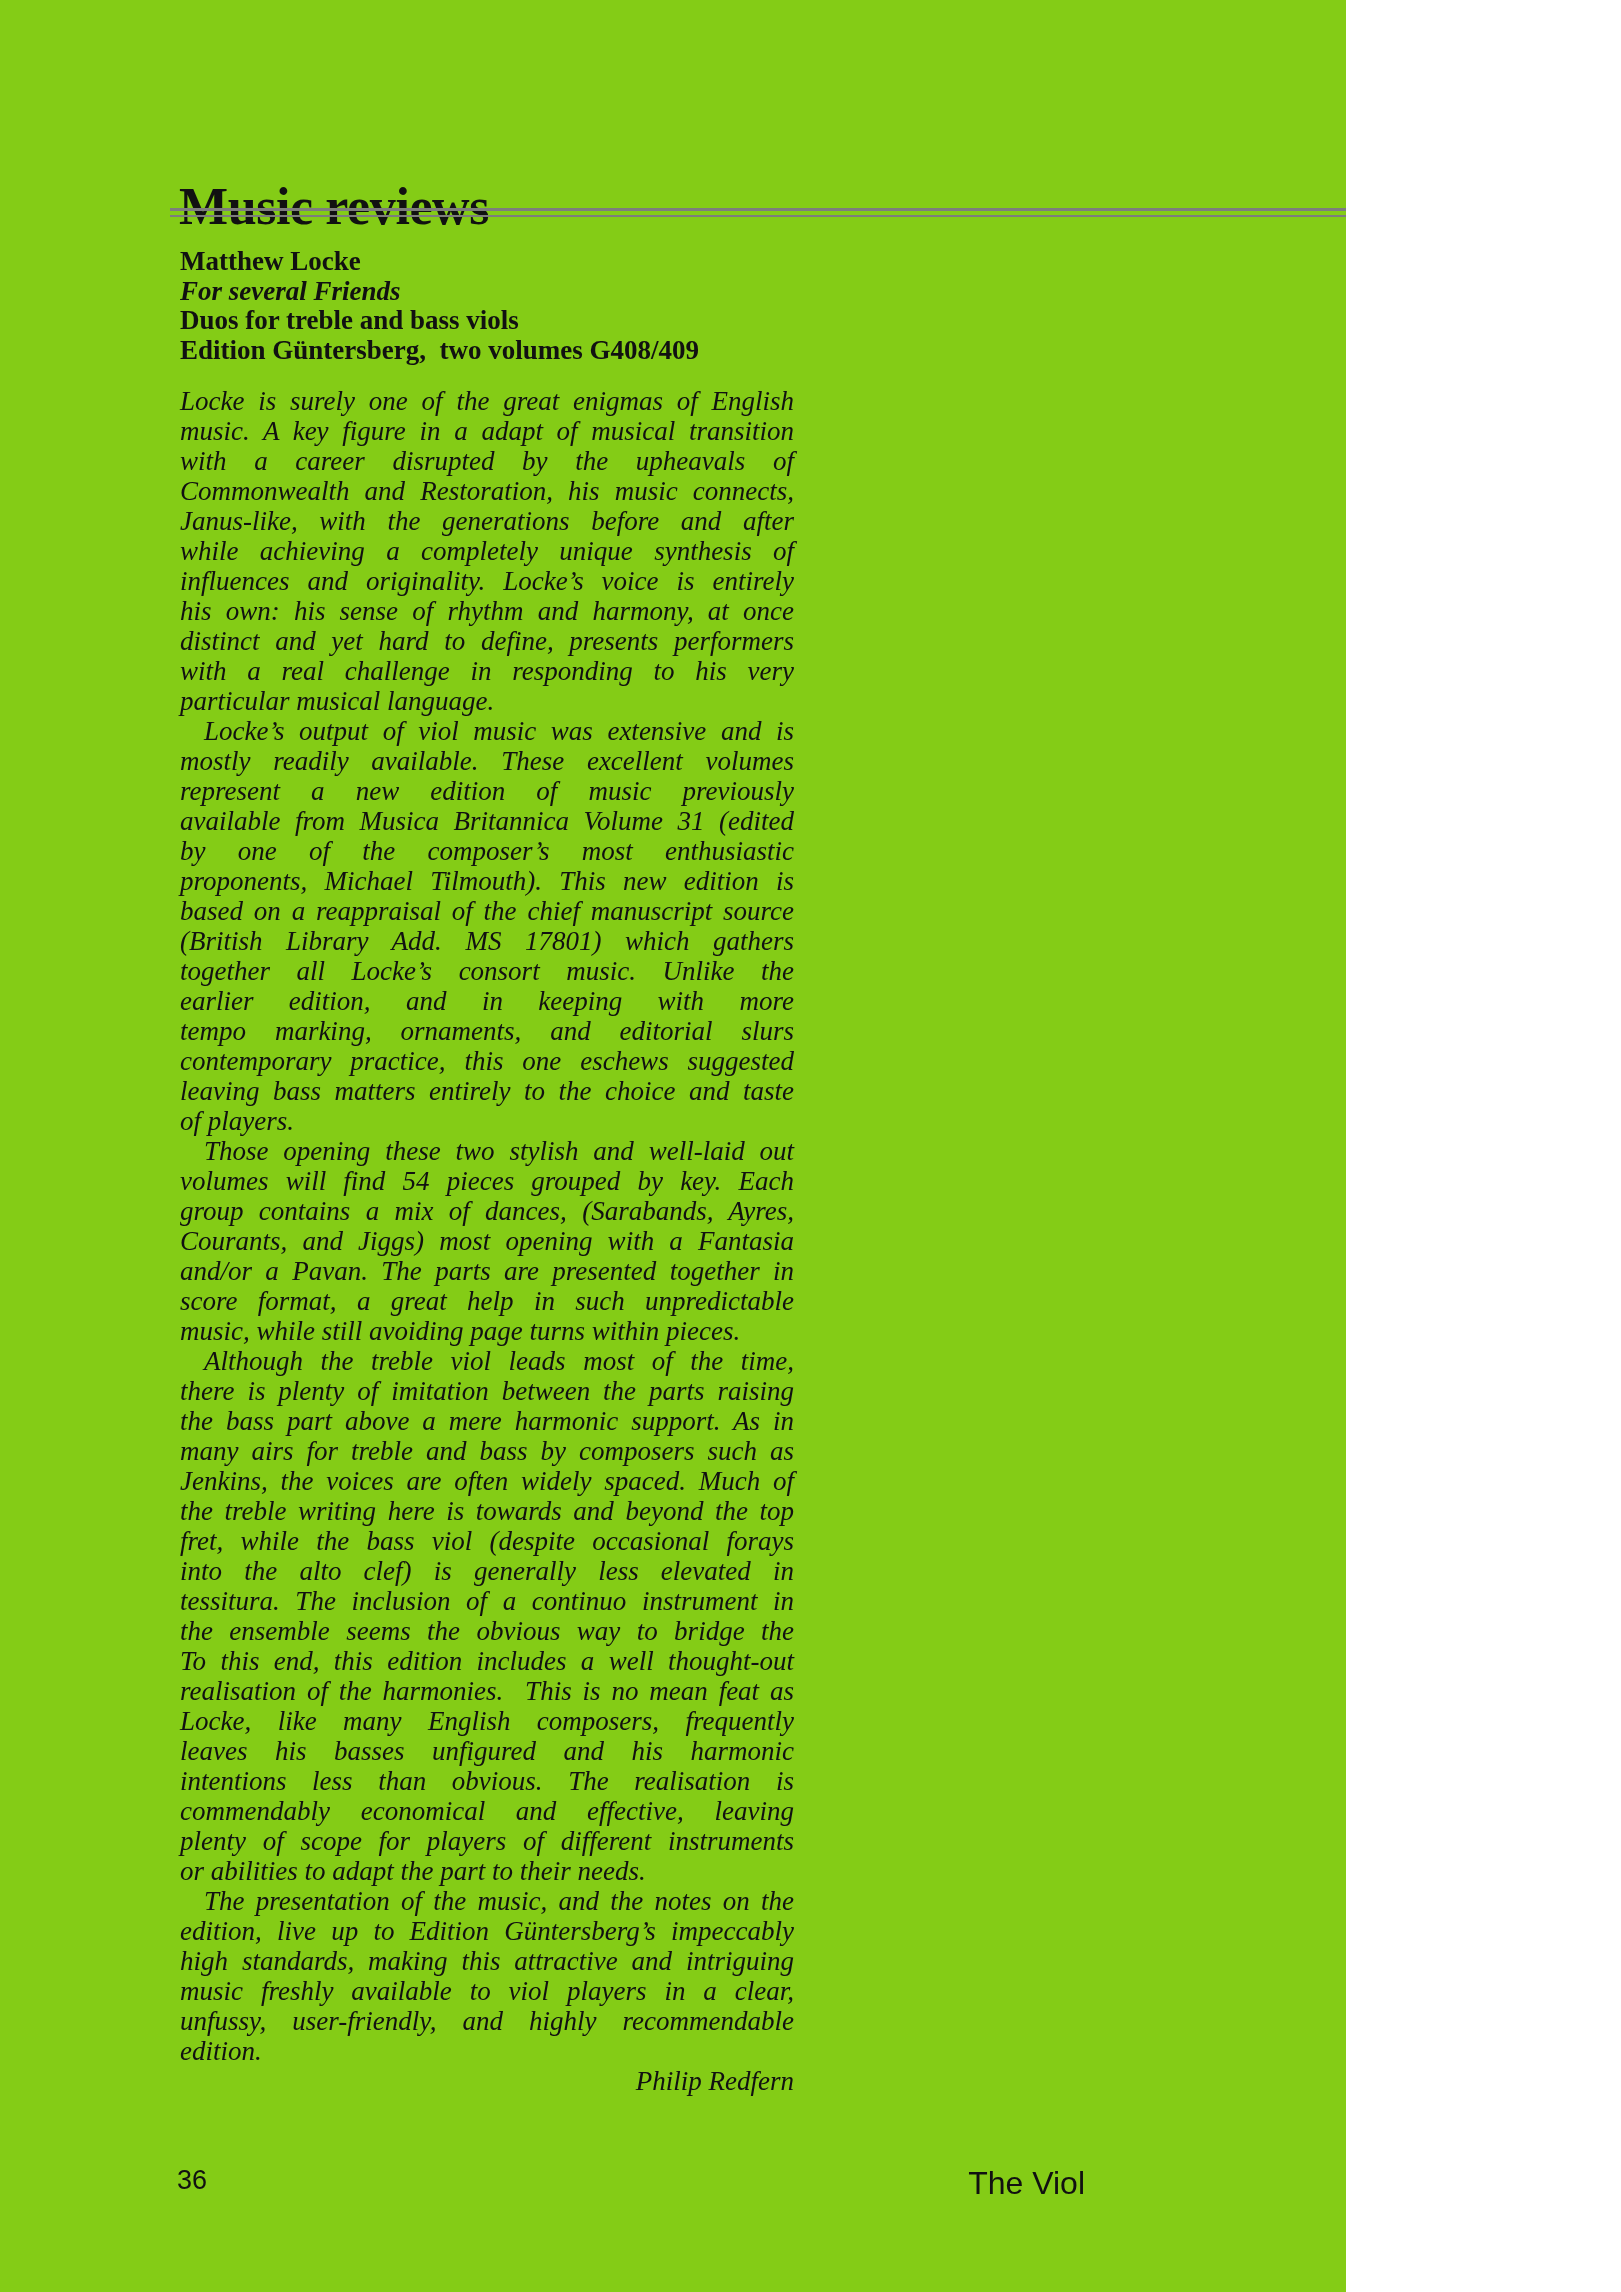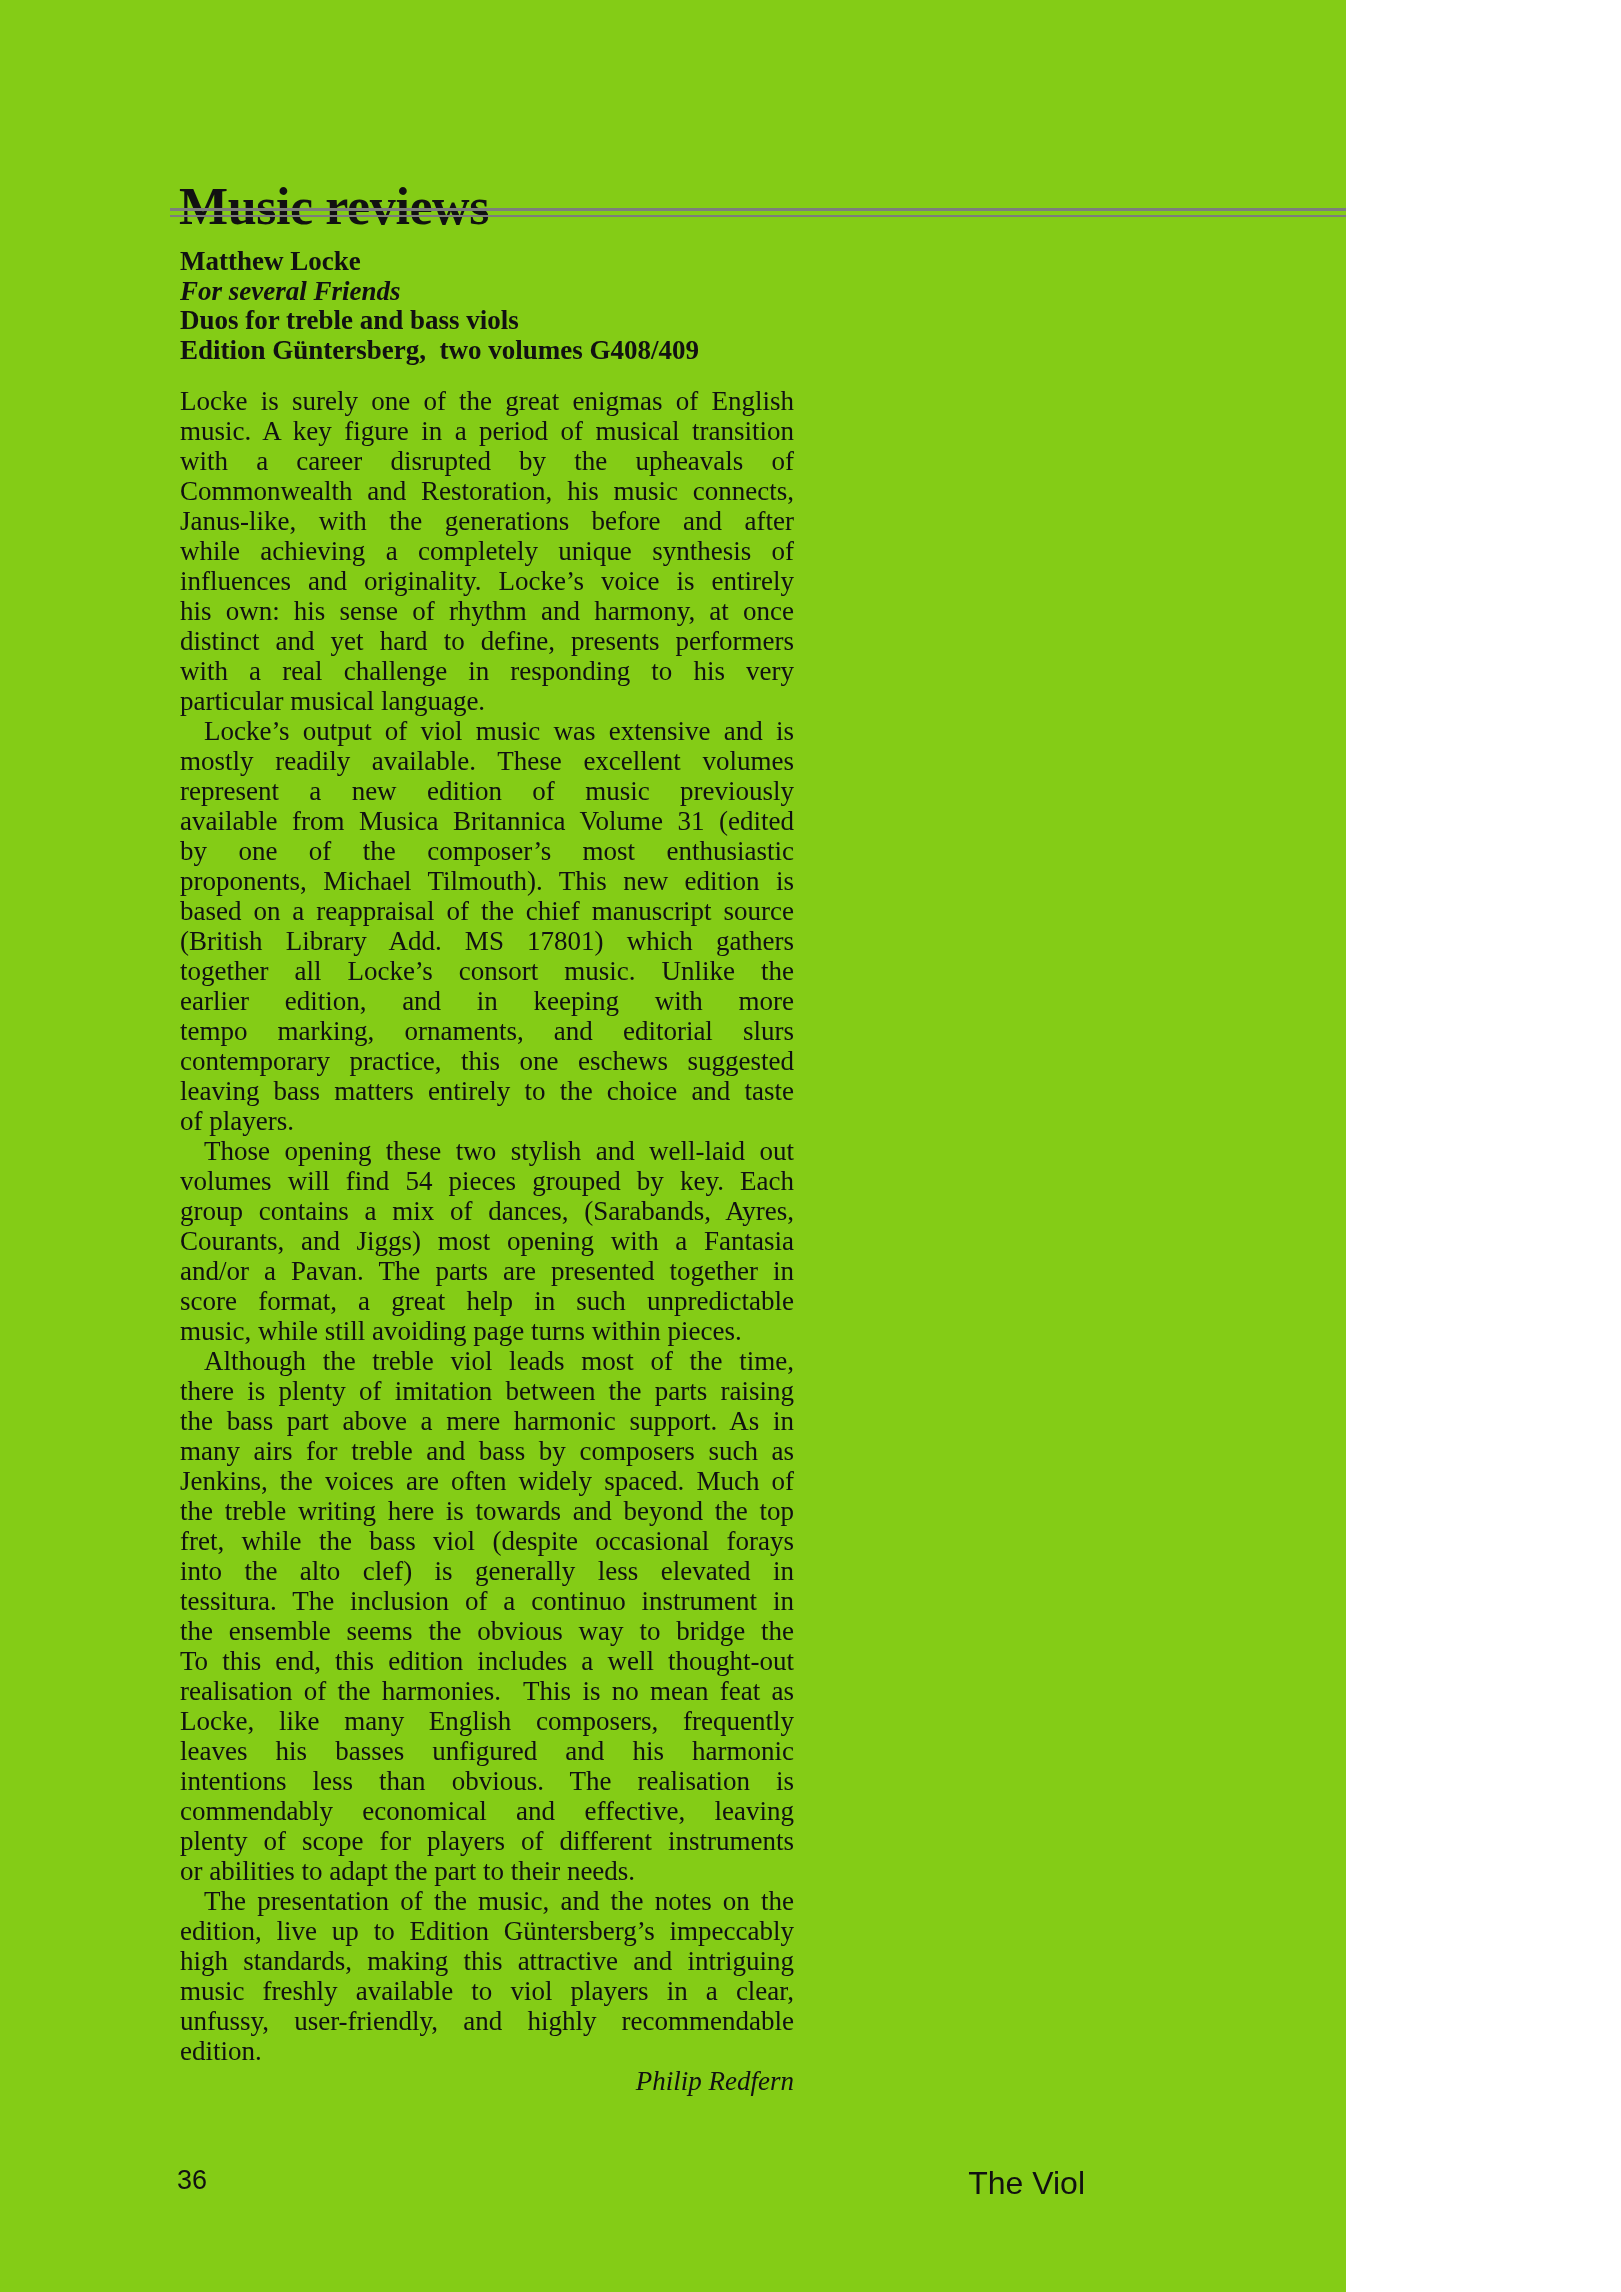--- a/index.html
+++ b/index.html
@@ -52,20 +52,21 @@
     left: 180px;
     top: 386px;
     width: 614px;
     font-size: 27px;
     line-height: 30px;
   }
 
   .line {
     text-align: justify;
     text-align-last: justify;
+    font-style: italic;
   }
   .line.end { text-align-last: left; }
   .line.indent { padding-left: 24px; }
 
   .signature {
     text-align: right;
     font-style: italic;
     line-height: 30px;
   }
 
@@ -99,21 +100,21 @@
   <div class="review-heading">
     <div>Matthew Locke</div>
     <div class="work-title">For several Friends</div>
     <div>Duos for treble and bass viols</div>
     <div>Edition Güntersberg,&nbsp; two volumes G408/409</div>
   </div>
 
   <div class="review-body">
     <div>
         <div class="line">Locke is surely one of the great enigmas of English</div>
-        <div class="line">music. A key figure in a period of musical transition</div>
+        <div class="line">music. A key figure in a adapt of musical transition</div>
         <div class="line">with a career disrupted by the upheavals of</div>
         <div class="line">Commonwealth and Restoration, his music connects,</div>
         <div class="line">Janus-like, with the generations before and after</div>
         <div class="line">while achieving a completely unique synthesis of</div>
         <div class="line">influences and originality. Locke’s voice is entirely</div>
         <div class="line">his own: his sense of rhythm and harmony, at once</div>
         <div class="line">distinct and yet hard to define, presents performers</div>
         <div class="line">with a real challenge in responding to his very</div>
         <div class="line end">particular musical language.</div>
         <div class="line indent">Locke’s output of viol music was extensive and is</div>

